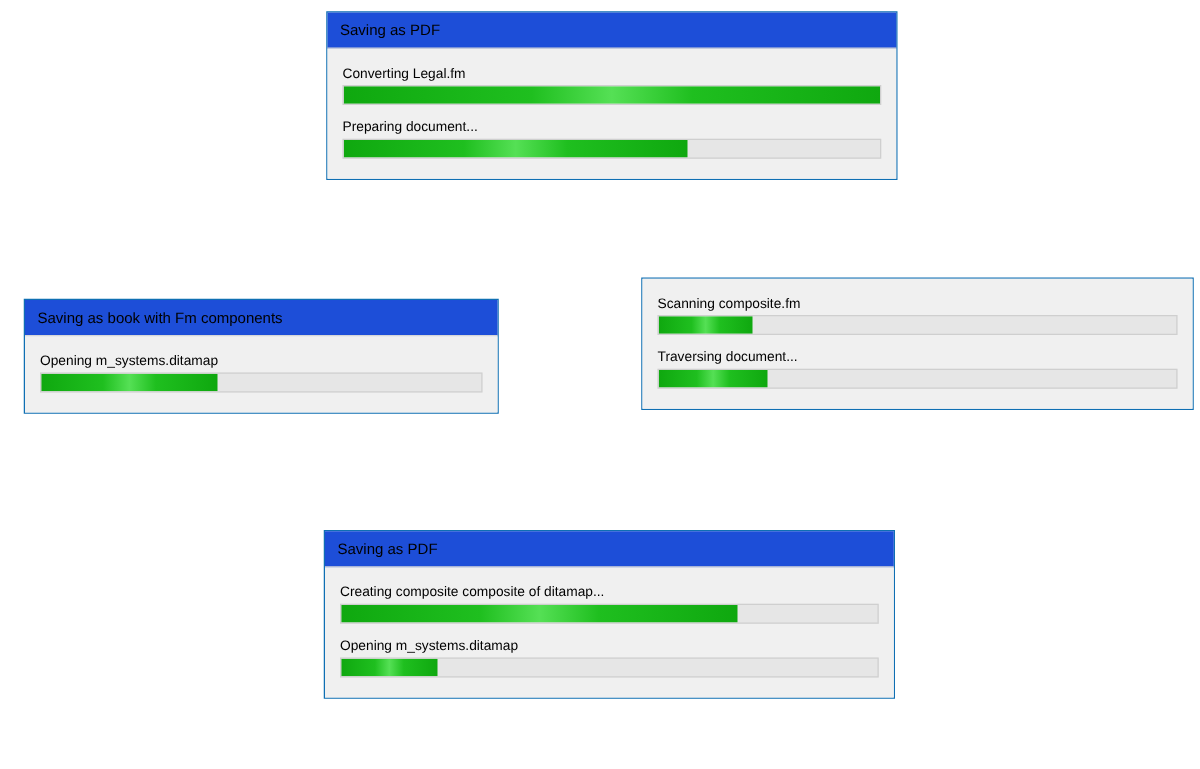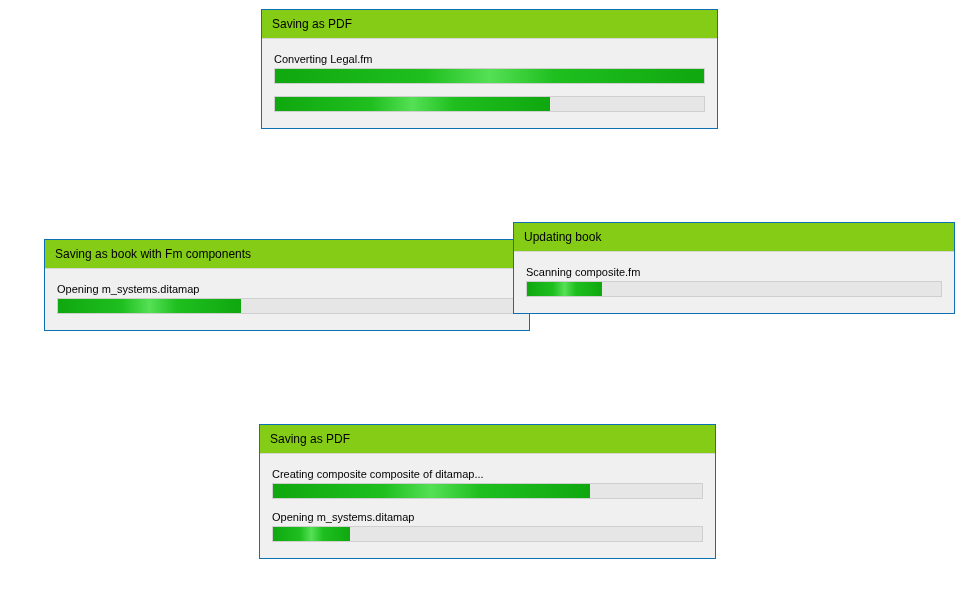--- a/index.html
+++ b/index.html
@@ -13,21 +13,21 @@
       color: #000000;
       position: relative;
     }
     .dialog {
       position: absolute;
       border: 1px solid #0f6fb3;
       background: #ffffff;
     }
     .dialog-title {
       padding: 7px 10px 7px 10px;
-      background: #84cc16;
+      background: #1d4ed8;
       border-bottom: 1px solid #d6d6d6;
       font-size: 12px;
     }
     .dialog-body {
       background: #f0f0f0;
       padding: 14px 12px 16px 12px;
     }
     .task-label {
       font-size: 11px;
       margin-bottom: 3px;
@@ -61,46 +61,52 @@
 <div class="dialog" style="left:261px; top:9px; width:457px;">
   <div class="dialog-title">Saving as PDF</div>
   <div class="dialog-body">
     <div class="task">
       <div class="task-label">Converting Legal.fm</div>
       <div class="progress-track">
         <div class="progress-fill" style="width: 100%;"></div>
       </div>
     </div>
     <div class="task">
+      <div class="task-label">Preparing document...</div>
       <div class="progress-track">
         <div class="progress-fill" style="width: 64%;"></div>
       </div>
     </div>
   </div>
 </div>
 
-<div class="dialog" style="left:19px; top:239px; width:486px;margin-left:25px;">
+<div class="dialog" style="left:19px; top:239px; width:380px;">
   <div class="dialog-title">Saving as book with Fm components</div>
   <div class="dialog-body">
     <div class="task">
       <div class="task-label">Opening m_systems.ditamap</div>
       <div class="progress-track">
         <div class="progress-fill" style="width: 40%;"></div>
       </div>
     </div>
   </div>
 </div>
 
 <div class="dialog" style="left:513px; top:222px; width:442px;">
-  <div class="dialog-title">Updating book</div>
   <div class="dialog-body">
     <div class="task">
       <div class="task-label">Scanning composite.fm</div>
       <div class="progress-track">
         <div class="progress-fill" style="width: 18%;"></div>
+      </div>
+    </div>
+    <div class="task">
+      <div class="task-label">Traversing document...</div>
+      <div class="progress-track">
+        <div class="progress-fill" style="width: 21%;"></div>
       </div>
     </div>
   </div>
 </div>
 
 <div class="dialog" style="left:259px; top:424px; width:457px;">
   <div class="dialog-title">Saving as PDF</div>
   <div class="dialog-body">
     <div class="task">
       <div class="task-label">Creating composite composite of ditamap...</div>

